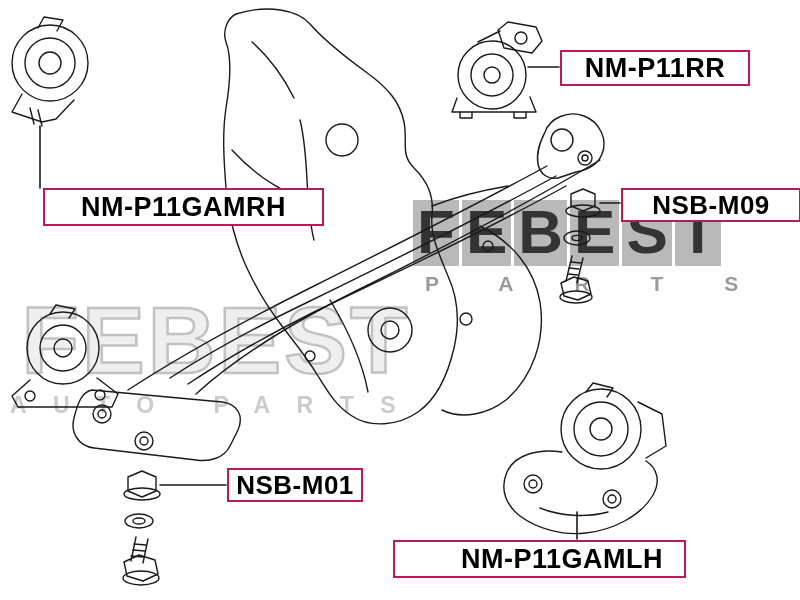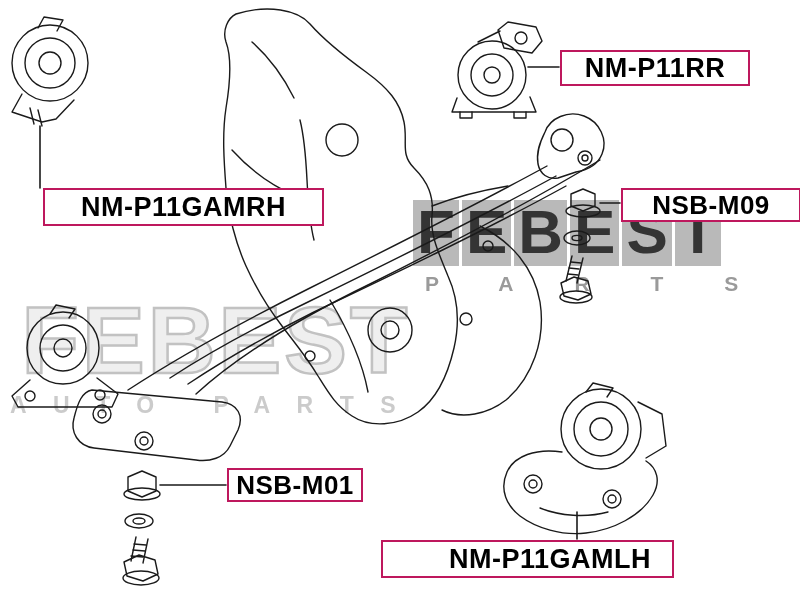--- a/index.html
+++ b/index.html
@@ -41,21 +41,21 @@
     position: absolute; z-index: 3; box-sizing: border-box;
     background: #ffffff; border: 2px solid #be185d; color: #000000;
     font-weight: bold; font-size: 27px; letter-spacing: 0.5px;
     display: flex; align-items: center; justify-content: center;
     white-space: nowrap;
   }
   #label-gamrh { left: 15px;  top: 188px; width: 281px; height: 38px; margin-left: 28px; }
   #label-rr    { left: 560px; top: 50px;  width: 190px; height: 36px; }
   #label-m09   { left: 621px; top: 188px; width: 180px; height: 34px; font-size: 26px; }
   #label-m01   { left: 227px; top: 468px; width: 136px; height: 34px; font-size: 26px; }
-  #label-gamlh { left: 381px; top: 540px; width: 293px; height: 38px; padding-left: 45px; }
+  #label-gamlh { left: 393px; top: 540px; width: 293px; height: 38px; padding-left: 45px; }
 </style>
 </head>
 <body>
 
 <div class="stage">
 
   <div class="wm wm-right">
     <div class="wm-big"><span>F</span><span>E</span><span>B</span><span>E</span><span>S</span><span>T</span></div>
     <div class="wm-sub">PARTS</div>
   </div>

